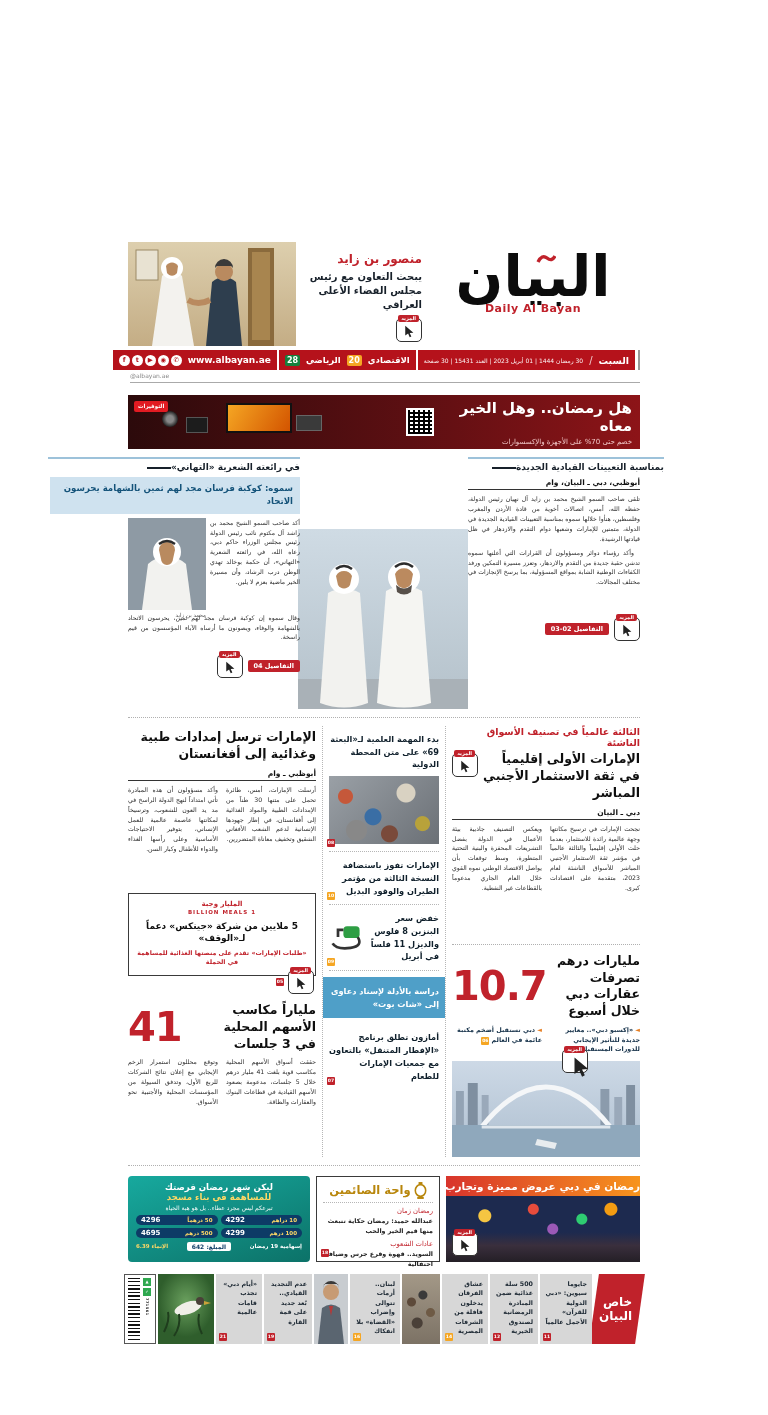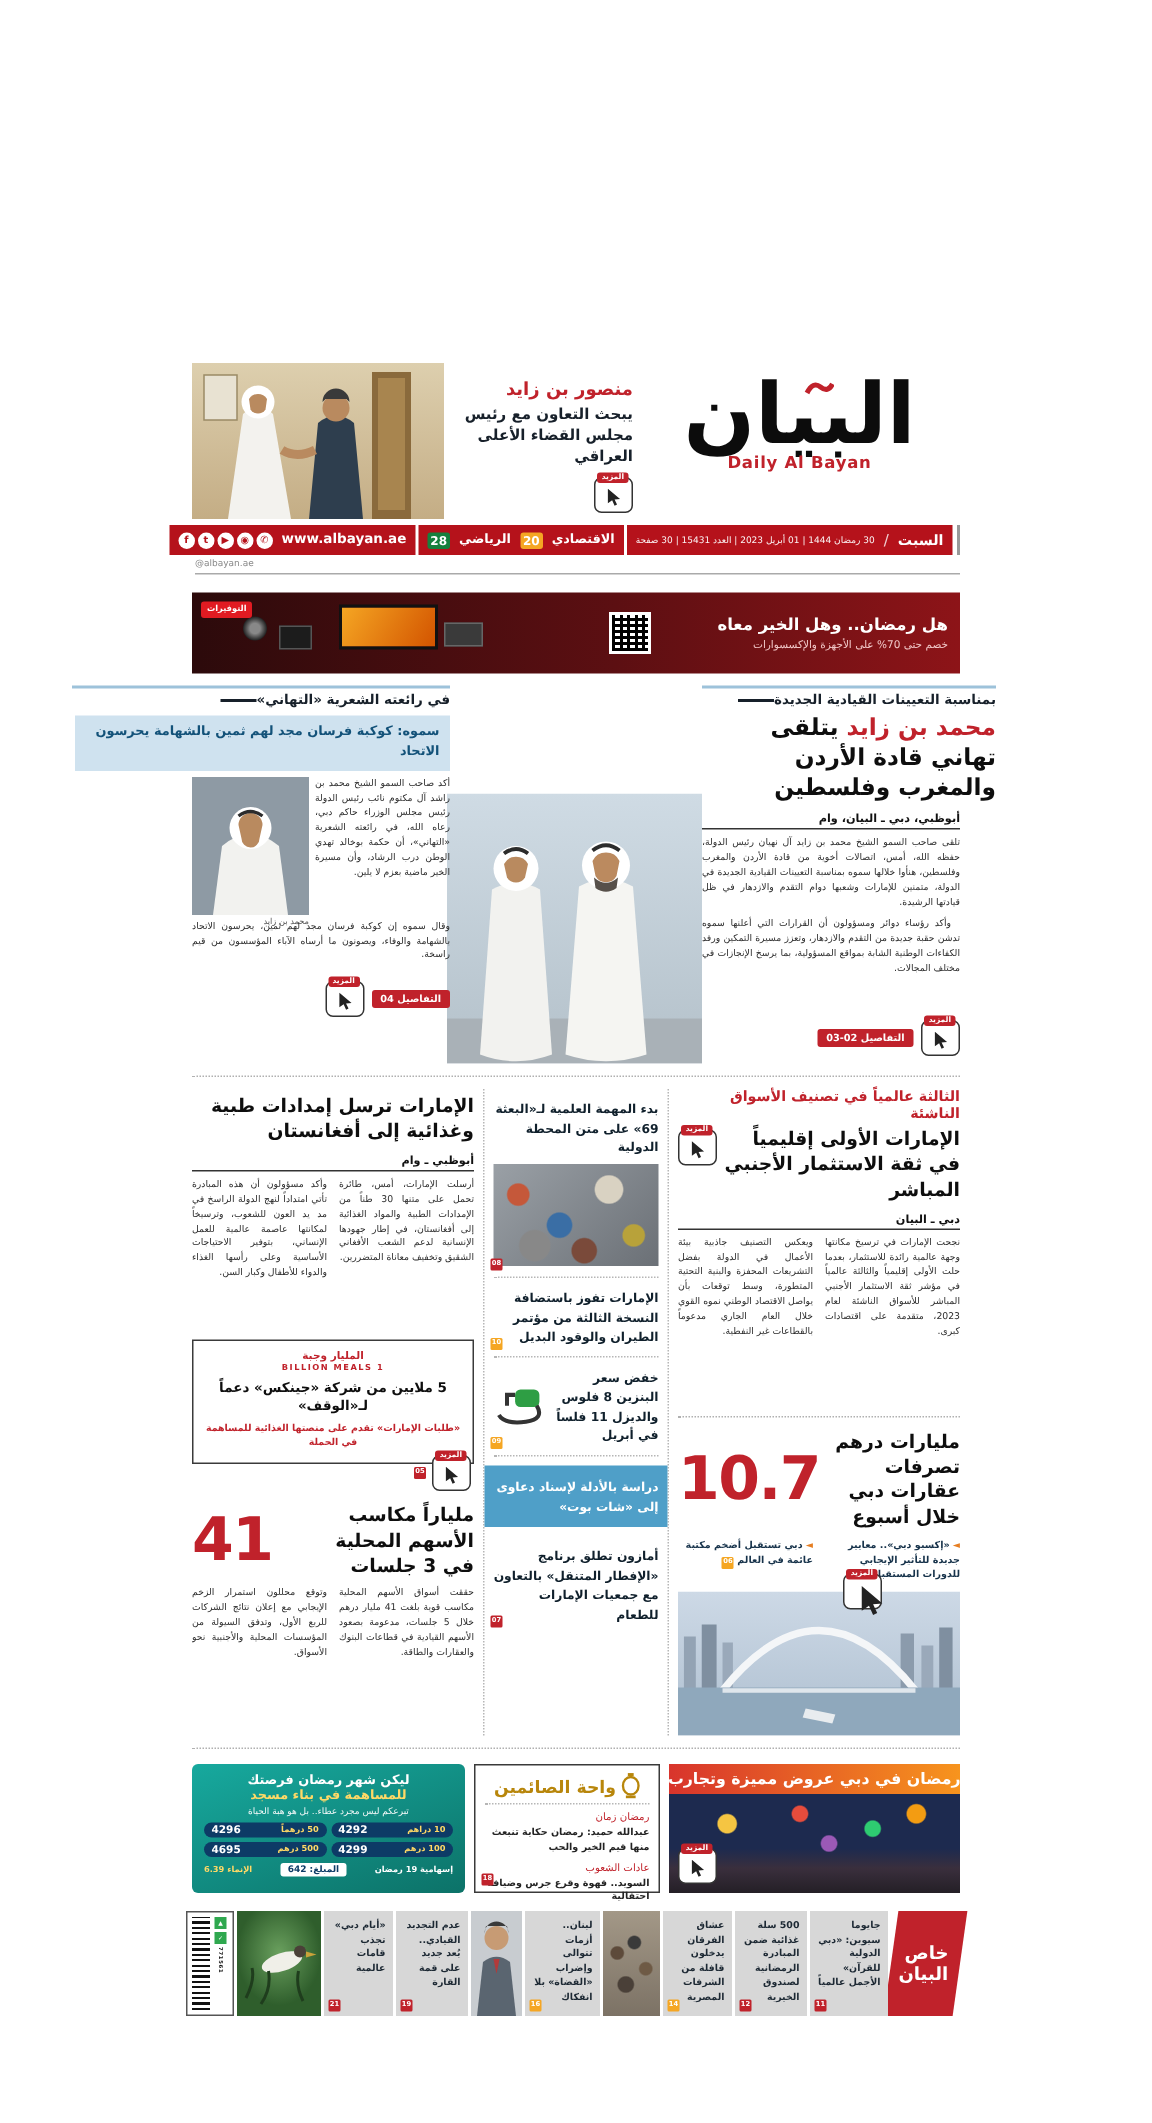--- a/index.html
+++ b/index.html
@@ -42,21 +42,21 @@
   .badge.teal{background:#15803d}
   .site{font-weight:bold;font-size:9px;direction:ltr}
   .social{display:flex;gap:2px;direction:ltr}
   .soc{width:11px;height:11px;border-radius:50%;background:#fff;color:#b5121b;font-size:6.5px;font-weight:bold;text-align:center;line-height:11px}
   .handle{font-size:6px;color:#888;direction:ltr;text-align:left;margin:2px 0 0 2px;border-bottom:1px solid #aaa;padding-bottom:3px}
 
   
   .ad-banner{margin-top:12px;height:54px;display:flex;align-items:center;position:relative;
     background:linear-gradient(270deg,#8d1418 0%,#5c0f12 45%,#2c0a0b 100%);padding:0 8px;gap:8px}
   .ad-text{width:190px;text-align:right}
-  .ad-title{color:#fff;font-weight:bold;font-size:11px;line-height:1.2}
+  .ad-title{color:#fff;font-weight:bold;font-size:15px;line-height:1.2}
   .ad-sub{color:#f1c7c7;font-size:7px;margin-top:3px}
   .ad-qr{width:28px;height:28px;background:
     repeating-linear-gradient(0deg,#000 0 2px,transparent 2px 4px),
     repeating-linear-gradient(90deg,#000 0 2px,#fff 2px 5px);border:2px solid #fff}
   .ad-products{flex:1;height:100%;position:relative}
   .ad-tv{position:absolute;left:90px;top:8px;width:66px;height:30px;border:2px solid #111;background:linear-gradient(120deg,#f5a623,#d35400)}
   .ad-box1{position:absolute;left:50px;top:22px;width:22px;height:16px;background:#1c1c1c;border:1px solid #555}
   .ad-box2{position:absolute;left:160px;top:20px;width:26px;height:16px;background:#3a3a3a;border:1px solid #666}
   .ad-disc{position:absolute;left:26px;top:16px;width:16px;height:16px;border-radius:50%;background:radial-gradient(#888 30%,#222 70%)}
   .ad-badge{position:absolute;left:6px;top:6px;background:#e11b22;color:#fff;font-size:5.5px;font-weight:bold;padding:2px 4px;border-radius:2px;line-height:1.3;text-align:center}
@@ -300,21 +300,20 @@
         <path d="M97 38 q9 -7 18 0" stroke="#2c2c2c" stroke-width="2.5" fill="none"></path>
         <path d="M30 64 q16 -9 32 0 l8 110 q-24 9 -48 0 z" fill="#f2f2ef"></path>
         <circle cx="46" cy="50" r="15" fill="#ffffff"></circle>
         <path d="M38 47 a9 9 0 0 1 16 0 l-2 9 a7 7 0 0 1 -12 0 z" fill="#b98a5f"></path>
         <path d="M38 40 q8 -6 16 0" stroke="#2c2c2c" stroke-width="2.5" fill="none"></path>
       </svg>
     </div>
 
     <div class="lead-col lead-right">
       <div class="kicker"><span>بمناسبة التعيينات القيادية الجديدة</span><span class="dash"></span></div>
-      <div class="headline"><span class="hl-red">محمد بن زايد</span><span> يتلقى تهاني قادة الأردن والمغرب وفلسطين</span></div>
       <div class="byline">أبوظبي، دبي ـ البيان، وام</div>
       <div class="body-txt">
         <p>تلقى صاحب السمو الشيخ محمد بن زايد آل نهيان رئيس الدولة، حفظه الله، أمس، اتصالات أخوية من قادة الأردن والمغرب وفلسطين، هنأوا خلالها سموه بمناسبة التعيينات القيادية الجديدة في الدولة، متمنين للإمارات وشعبها دوام التقدم والازدهار في ظل قيادتها الرشيدة.</p>
         <p>وأكد رؤساء دوائر ومسؤولون أن القرارات التي أعلنها سموه تدشن حقبة جديدة من التقدم والازدهار، وتعزز مسيرة التمكين ورفد الكفاءات الوطنية الشابة بمواقع المسؤولية، بما يرسخ الإنجازات في مختلف المجالات.</p>
       </div>
       <div class="tagrow">
         <span class="more-icon">
           <span class="more-ribbon">المزيد</span>
           <svg viewBox="0 0 16 16">
               <path d="M4 1 L4 13 L7.5 10.5 L9.5 15 L11.5 14 L9.5 9.8 L14 9.5 Z" fill="#222"></path>

